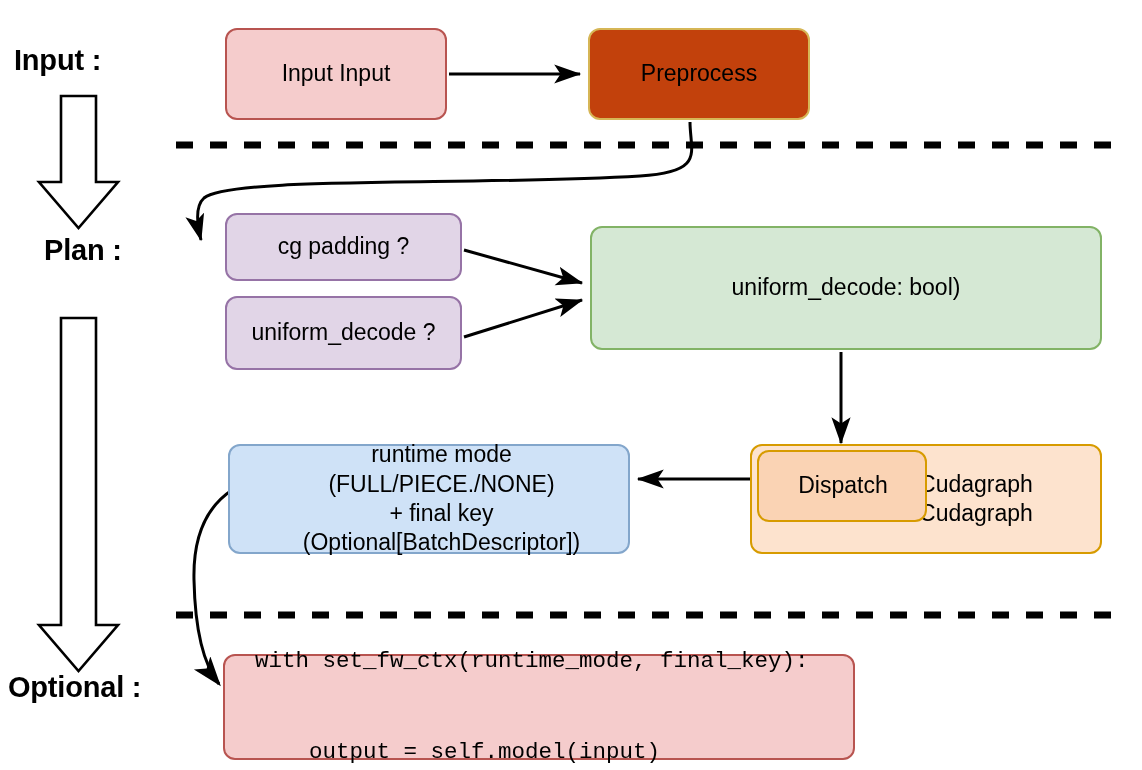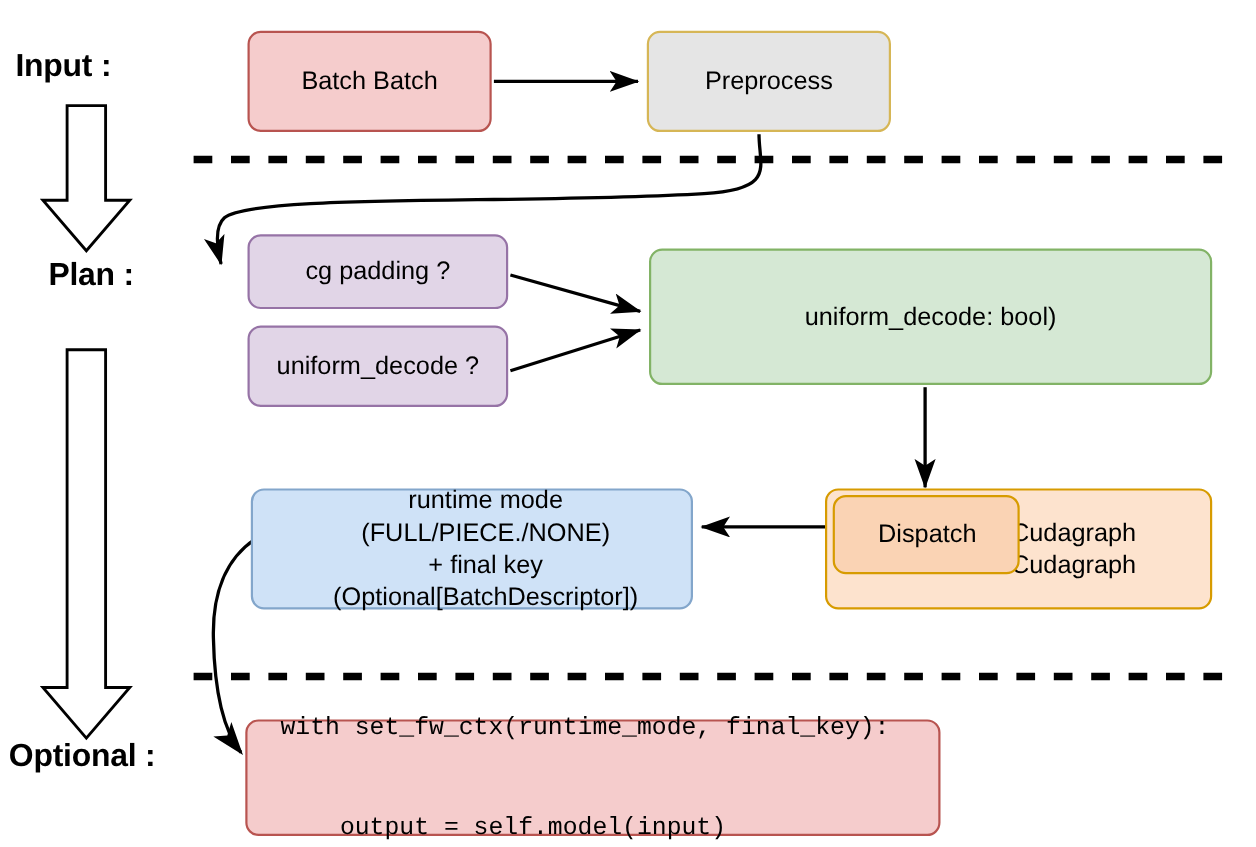--- a/index.html
+++ b/index.html
@@ -67,21 +67,21 @@
   #node-init-key      { left: 590px; top: 226px; width: 512px; height: 124px; flex-direction: column; }
   #node-runtime-mode  { left: 228px; top: 444px; width: 402px; height: 110px; flex-direction: column; padding-left: 35px; }
   #node-cudagraph     { left: 750px; top: 444px; width: 352px; height: 110px;
                         align-items: center; justify-content: flex-end; padding-right: 26px;
                         flex-direction: column; justify-content: center; align-items: flex-end; }
   #node-cudagraph .cg-label { width: 196px; text-align: center; }
   #node-dispatch      { left: 757px; top: 450px; width: 170px; height: 72px; padding-left: 12px; }
   #node-code          { left: 223px; top: 654px; width: 632px; height: 106px; }
 
   .color-pink    { background: #f5cccc; border-color: #b85450; }
-  .color-yellow  { background: #e5e5e5; border-color: #d6b656; }
+  .color-yellow  { background: #c2410c; border-color: #d6b656; }
   .color-purple  { background: #e1d5e7; border-color: #9673a6; }
   .color-green   { background: #d5e8d4; border-color: #82b366; }
   .color-blue    { background: #cfe2f7; border-color: #83a6cb; }
   .color-orange-light { background: #fde3ce; border-color: #d79b00; }
   .color-orange-mid   { background: #fad3b4; border-color: #d79b00; }
 </style>
 </head>
 <body>
 
 <div id="canvas">
@@ -119,21 +119,21 @@
     <path d="M232,490 C205,508 193,540 194,580 C195,628 203,664 219,684" fill="none" stroke="#000000" stroke-width="3" marker-end="url(#arrowHeadBig)"></path>
   </svg>
 
   <div class="stage-label" style="left:14px; top:44px;">Input :</div>
 
   <div class="stage-label" style="left:44px; top:234px;">Plan :</div>
 
   <div class="stage-label" style="left:8px; top:671px;">Optional :</div>
 
   <div id="node-input-batch" class="node color-pink">
-    <span class="node-inner-text">Batch Batch</span>
+    <span class="node-inner-text">Input Input</span>
   </div>
 
   <div id="node-preprocess" class="node color-yellow">
     <span class="node-inner-text">Preprocess</span>
   </div>
 
   <div id="node-uniform-dec" class="node color-purple">
     <span class="node-inner-text">uniform_decode ?</span>
   </div>
 

